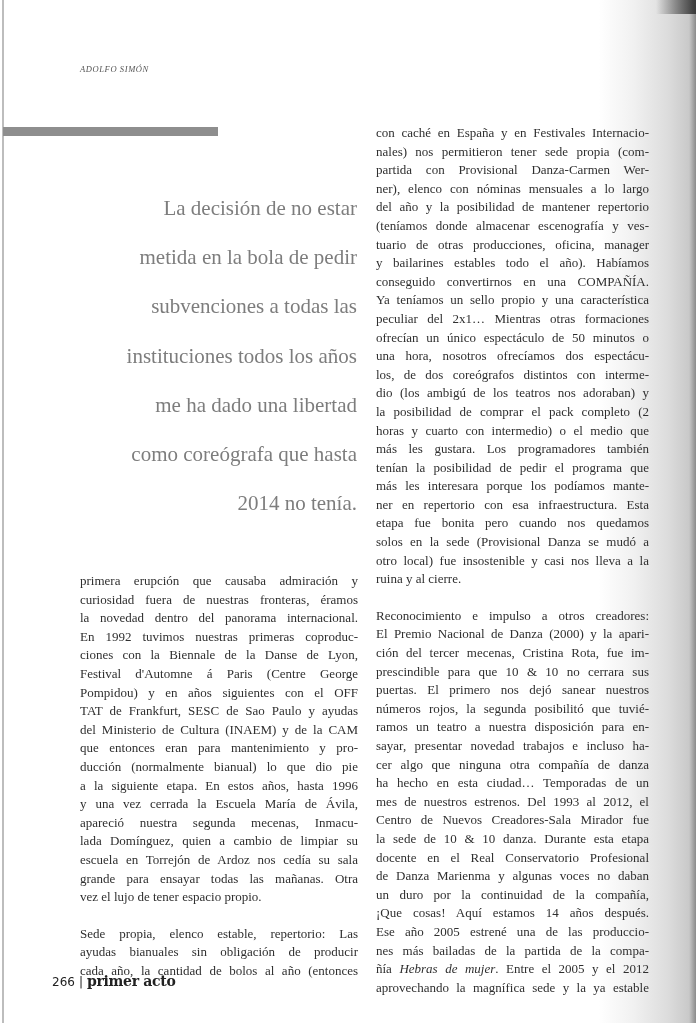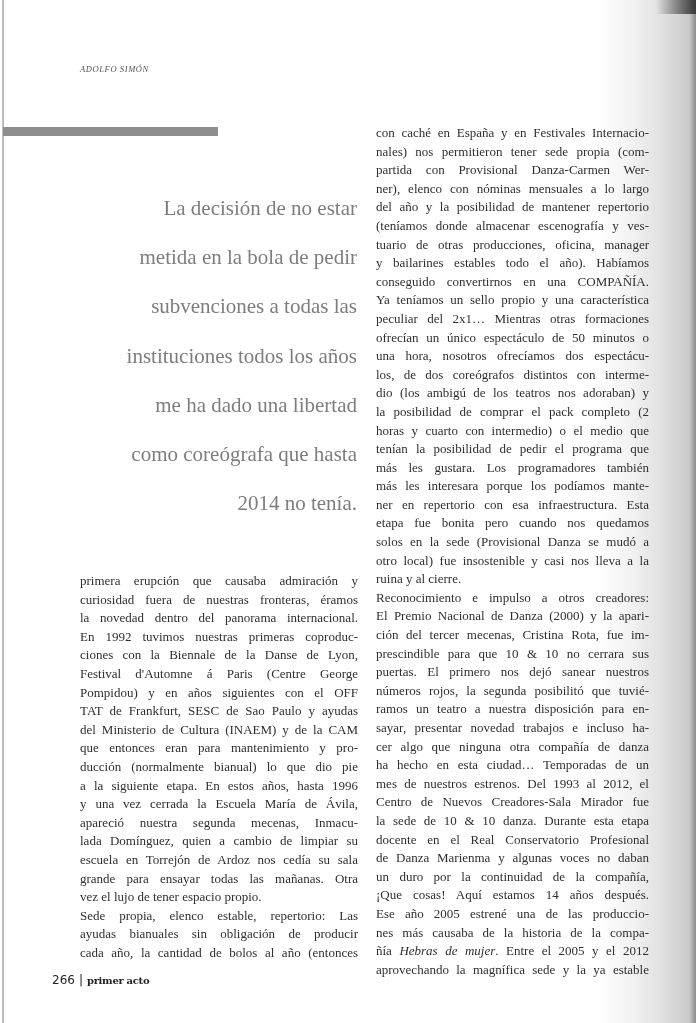--- a/index.html
+++ b/index.html
@@ -33,30 +33,30 @@
     text-align: right; font-size: 21px; line-height: 25.2px; color: #7d7d7d;
   }
   .pullquote span { display: block; white-space: nowrap; margin-top: 24px; }
   .col {
     position: absolute; font-size: 13px; line-height: 18.6px; color: #2f2f2f;
     text-align: justify;
   }
   .col-left { left: 80px; top: 572px; width: 278px; }
   .col-right { left: 376px; top: 124px; width: 273px; }
   .col p { margin: 0; text-indent: 0; }
-  .col p + p { margin-top: 0; }
+  .col p + p { margin-top: 18px; }
   .line { display: block; white-space: nowrap; text-align-last: justify; }
   .line.last { text-align-last: left; }
   em { font-style: italic; }
   .footer {
     position: absolute; left: 52px; top: 973px; font-size: 12px;
     font-family: "DejaVu Sans", sans-serif; color: #222;
   }
   .footer .sep { margin: 0 4px; }
-  .footer .mag { font-family: "DejaVu Serif", serif; font-weight: bold; font-size: 10px; letter-spacing: -0.3px; }
+  .footer .mag { font-family: "DejaVu Serif", serif; font-weight: bold; font-size: 14px; letter-spacing: -0.3px; }
 </style>
 </head>
 <body>
 
 <div class="page">
   <div class="left-edge"></div>
   <div class="top-shadow"></div>
 
   <div class="running-head">ADOLFO SIMÓN</div>
 
@@ -112,22 +112,22 @@
       <span class="line">y bailarines estables todo el año). Habíamos</span>
       <span class="line">conseguido convertirnos en una COMPAÑÍA.</span>
       <span class="line">Ya teníamos un sello propio y una característica</span>
       <span class="line">peculiar del 2x1… Mientras otras formaciones</span>
       <span class="line">ofrecían un único espectáculo de 50 minutos o</span>
       <span class="line">una hora, nosotros ofrecíamos dos espectácu-</span>
       <span class="line">los, de dos coreógrafos distintos con interme-</span>
       <span class="line">dio (los ambigú de los teatros nos adoraban) y</span>
       <span class="line">la posibilidad de comprar el pack completo (2</span>
       <span class="line">horas y cuarto con intermedio) o el medio que</span>
+      <span class="line">más les gustara. Los programadores también</span>
       <span class="line">tenían la posibilidad de pedir el programa que</span>
-      <span class="line">más les gustara. Los programadores también</span>
       <span class="line">más les interesara porque los podíamos mante-</span>
       <span class="line">ner en repertorio con esa infraestructura. Esta</span>
       <span class="line">etapa fue bonita pero cuando nos quedamos</span>
       <span class="line">solos en la sede (Provisional Danza se mudó a</span>
       <span class="line">otro local) fue insostenible y casi nos lleva a la</span>
       <span class="line last">ruina y al cierre.</span>
     </p>
     <p>
       <span class="line">Reconocimiento e impulso a otros creadores:</span>
       <span class="line">El Premio Nacional de Danza (2000) y la apari-</span>
@@ -140,21 +140,21 @@
       <span class="line">cer algo que ninguna otra compañía de danza</span>
       <span class="line">ha hecho en esta ciudad… Temporadas de un</span>
       <span class="line">mes de nuestros estrenos. Del 1993 al 2012, el</span>
       <span class="line">Centro de Nuevos Creadores-Sala Mirador fue</span>
       <span class="line">la sede de 10 &amp; 10 danza. Durante esta etapa</span>
       <span class="line">docente en el Real Conservatorio Profesional</span>
       <span class="line">de Danza Marienma y algunas voces no daban</span>
       <span class="line">un duro por la continuidad de la compañía,</span>
       <span class="line">¡Que cosas! Aquí estamos 14 años después.</span>
       <span class="line">Ese año 2005 estrené una de las produccio-</span>
-      <span class="line">nes más causaba de la historia de la compa-</span>
+      <span class="line">nes más bailadas de la partida de la compa-</span>
       <span class="line"><span>ñía </span><em>Hebras de mujer</em><span>. Entre el 2005 y el 2012</span></span>
       <span class="line">aprovechando la magnífica sede y la ya estable</span>
     </p>
   </div>
 
   <div class="footer">
     <span>266</span><span class="sep">|</span><span class="mag">primer acto</span>
   </div>
 </div>
 

